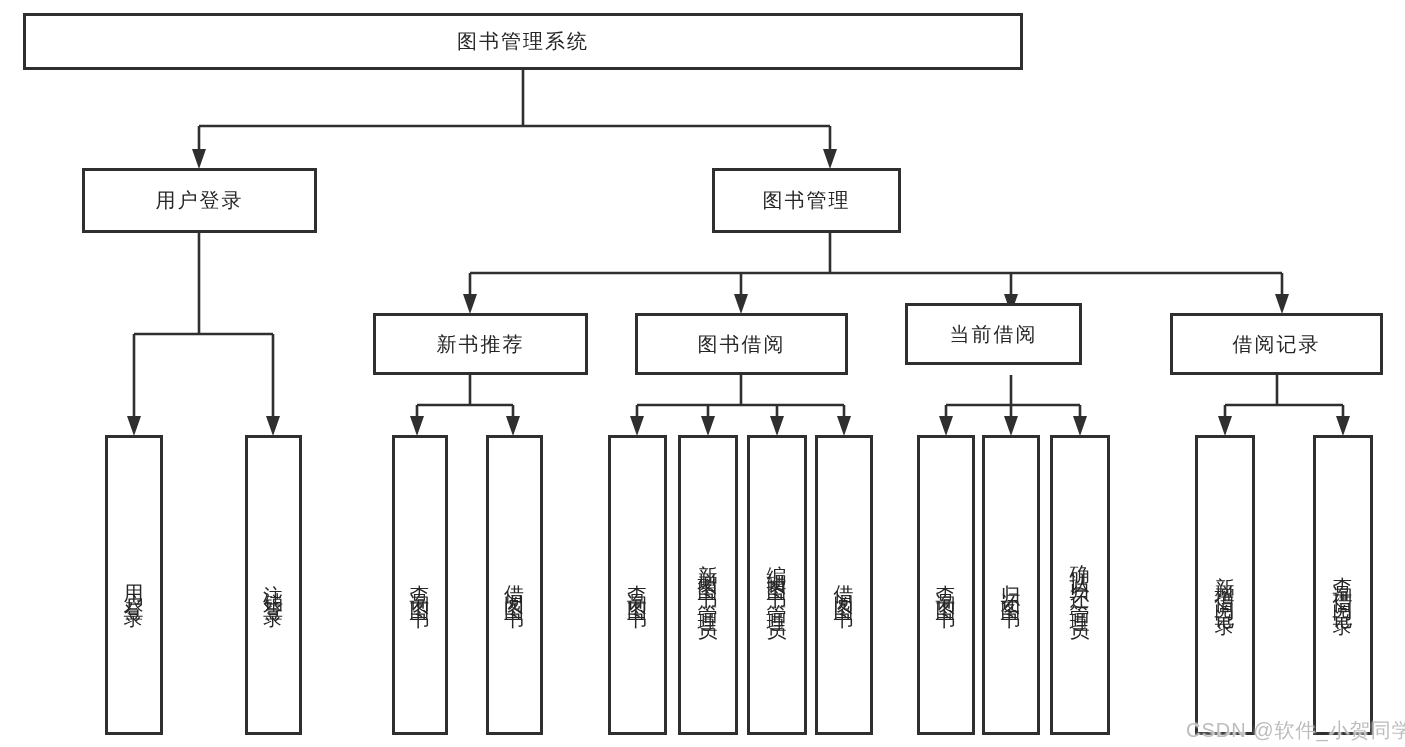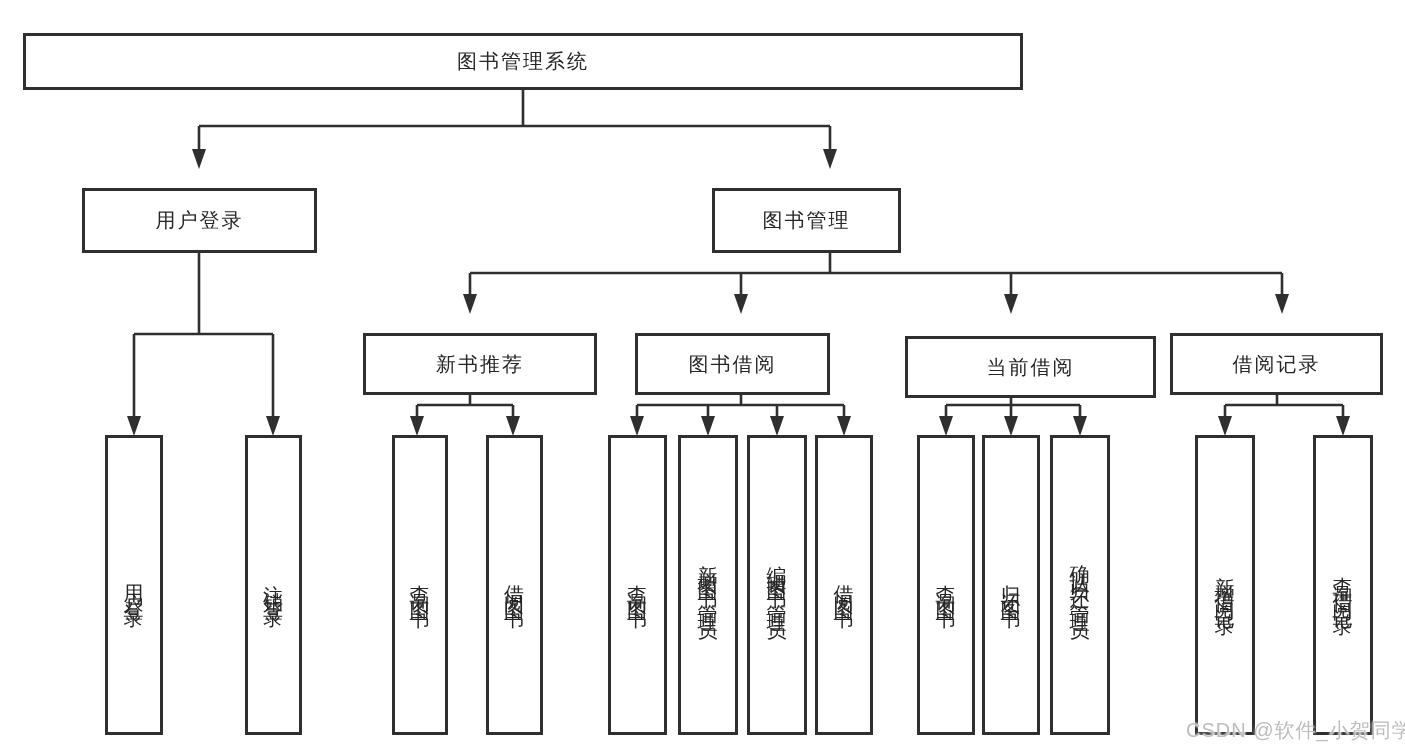--- a/index.html
+++ b/index.html
@@ -21,21 +21,20 @@
   .connectors{position:absolute;left:0;top:0;z-index:0;}
   .connectors path{stroke:var(--line);stroke-width:2.6;fill:none;}
   .connectors polygon{fill:var(--line);stroke:none;}
   .node{
     position:absolute;
     box-sizing:border-box;
     border:3px solid var(--box-border);
     background:#fff;
     display:flex;align-items:center;justify-content:center;
     z-index:1;
-    margin-top:20px;
   }
   .node .label{
     color:var(--text);
     font-size:20px;
     letter-spacing:2px;
     white-space:nowrap;
   }
   .leaf{
     position:absolute;
     top:435px;height:300px;
@@ -103,27 +102,27 @@
     <span class="label">图书管理系统</span>
   </div>
 
   <div class="node" style="left:82px;top:168px;width:235px;height:65px">
     <span class="label">用户登录</span>
   </div>
   <div class="node" style="left:712px;top:168px;width:189px;height:65px">
     <span class="label">图书管理</span>
   </div>
 
-  <div class="node" style="left:363px;top:313px;width:234px;height:62px">
+  <div class="node" style="left:373px;top:313px;width:215px;height:62px">
     <span class="label">新书推荐</span>
   </div>
-  <div class="node" style="left:635px;top:313px;width:195px;height:62px">
+  <div class="node" style="left:635px;top:313px;width:213px;height:62px">
     <span class="label">图书借阅</span>
   </div>
-  <div class="node" style="left:905px;top:316px;width:251px;height:62px">
+  <div class="node" style="left:905px;top:303px;width:177px;height:62px">
     <span class="label">当前借阅</span>
   </div>
   <div class="node" style="left:1170px;top:313px;width:213px;height:62px">
     <span class="label">借阅记录</span>
   </div>
 
   <div class="leaf" style="left:105px;width:58px">
     <span class="v">用户登录</span>
   </div>
   <div class="leaf" style="left:245px;width:57px">

